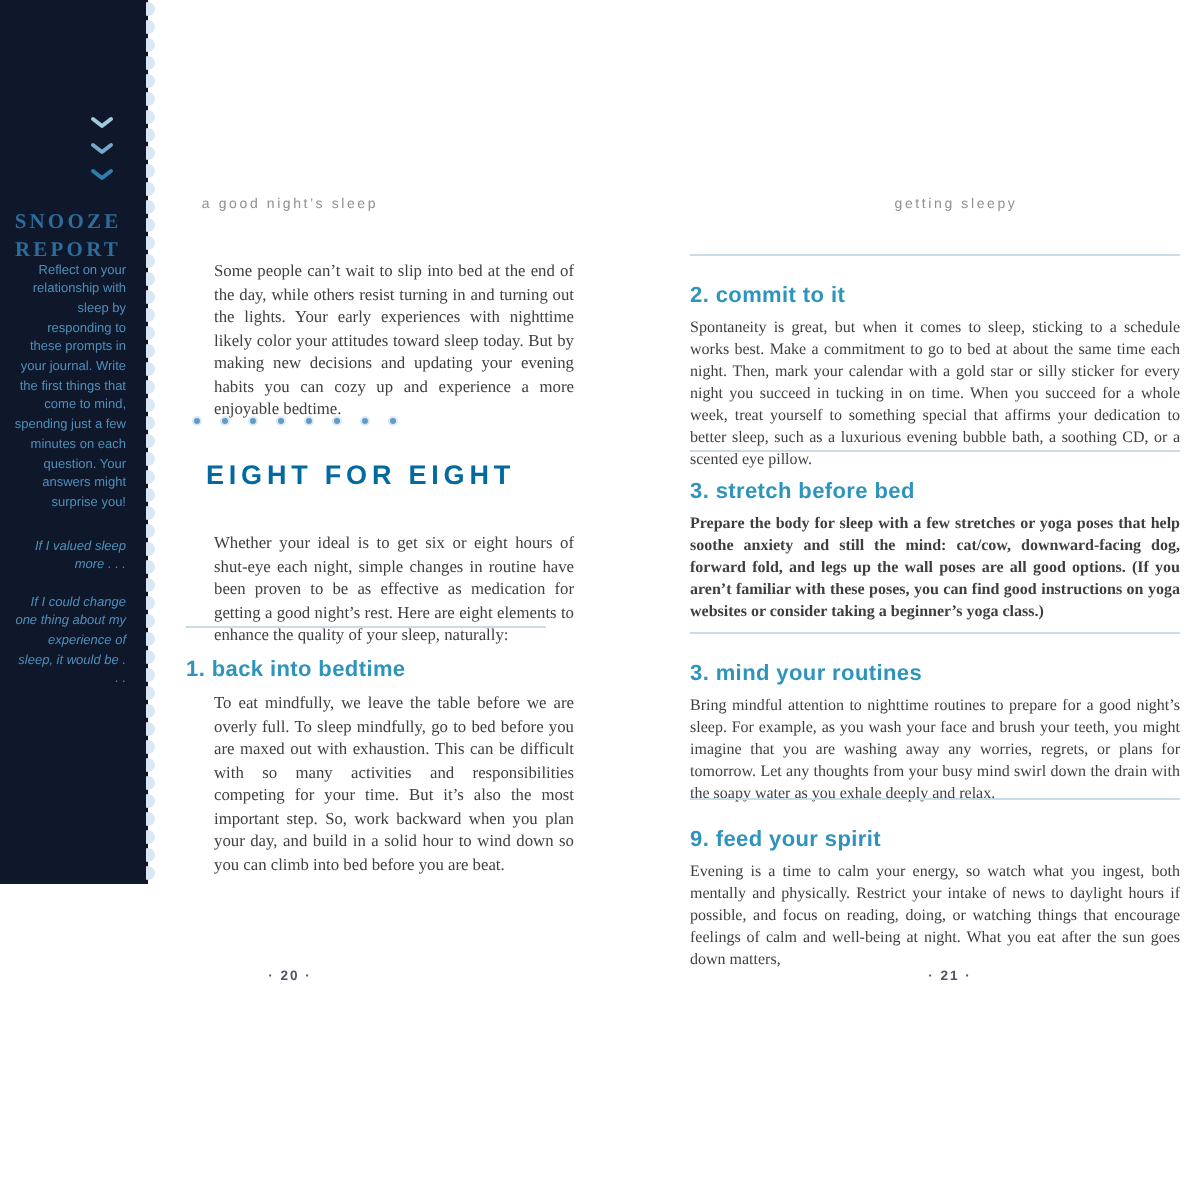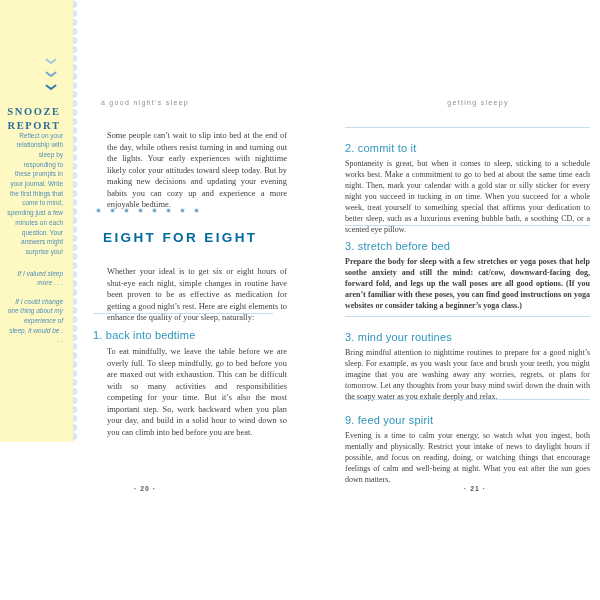--- a/index.html
+++ b/index.html
@@ -4,21 +4,21 @@
 <style>
   html,body{margin:0;padding:0;background:#ffffff;}
   .canvas{
     position:relative;width:600px;height:600px;background:#ffffff;
     font-family:"Liberation Serif",serif;overflow:hidden;
   }
 
   
   .sidebar{
     position:absolute;left:0;top:80;width:74px;height:442px;
-    background:#fef9c3;
+    background:#0f172a;
   }
   .scallops{
     position:absolute;top:0;right:-4px;width:5px;height:100%;
     background-image:radial-gradient(circle at 1px 4.5px,#d9e8f2 3.2px,rgba(0,0,0,0) 3.7px);
     background-size:5px 9px;background-repeat:repeat-y;
   }
   .chevron-stack{
     position:absolute;left:44px;top:58px;width:14px;
     display:flex;flex-direction:column;align-items:center;gap:6px;
   }
@@ -48,21 +48,21 @@
     font-size:7px;letter-spacing:1.3px;color:#909090;text-align:center;
   }
   .body-text{
     position:absolute;font-family:"Liberation Serif",serif;
     color:#3f3f42;text-align:justify;
   }
   .left-col{left:107px;width:180px;font-size:8.4px;line-height:11.5px;}
   .right-col{left:345px;width:245px;font-size:8px;line-height:11px;}
   .section-head{
     position:absolute;font-family:"Liberation Sans",sans-serif;
-    font-weight:normal;font-size:11px;letter-spacing:0.2px;color:#2e94bc;
+    font-weight:bold;font-size:11px;letter-spacing:0.2px;color:#2e94bc;
   }
   .rule{
     position:absolute;height:1px;background:#c9dcea;
   }
   .rule.lc{left:93px;width:180px;}
   .rule.rc{left:345px;width:245px;}
   .chapter-title{
     position:absolute;left:103px;top:221px;width:200px;
     font-family:"Liberation Sans",sans-serif;font-weight:bold;
     font-size:13.5px;letter-spacing:2.4px;color:#0369a1;

